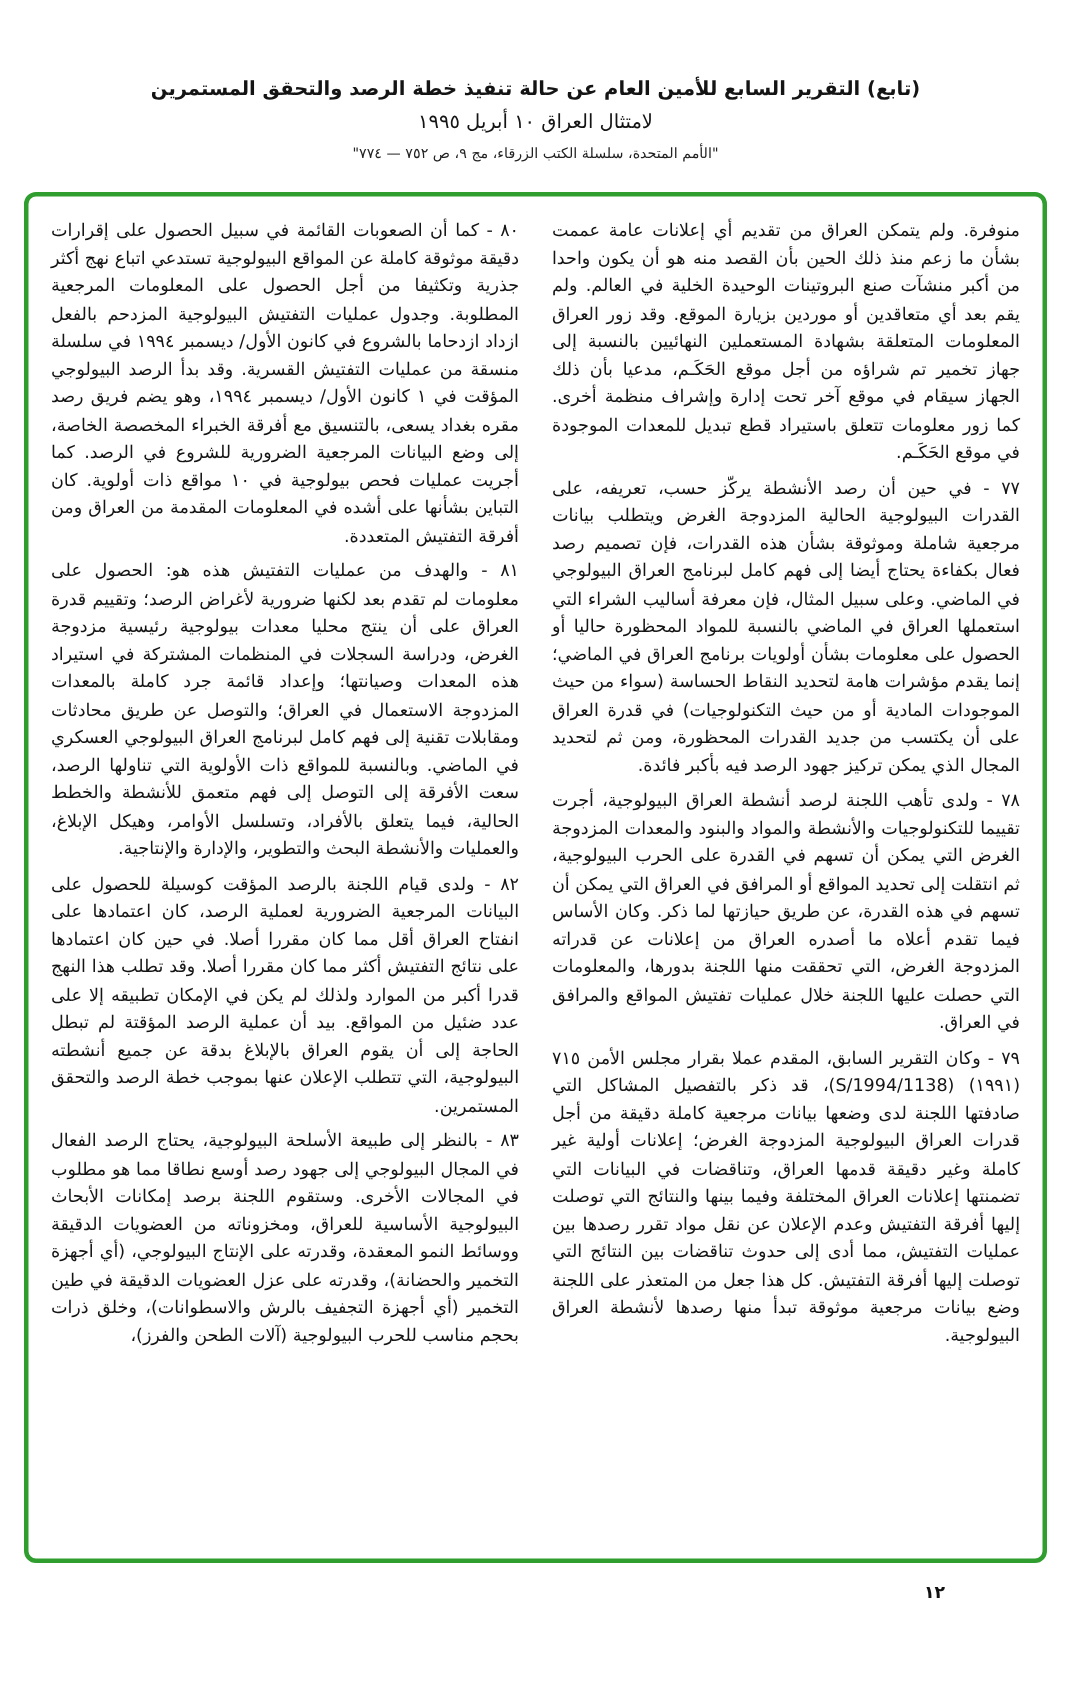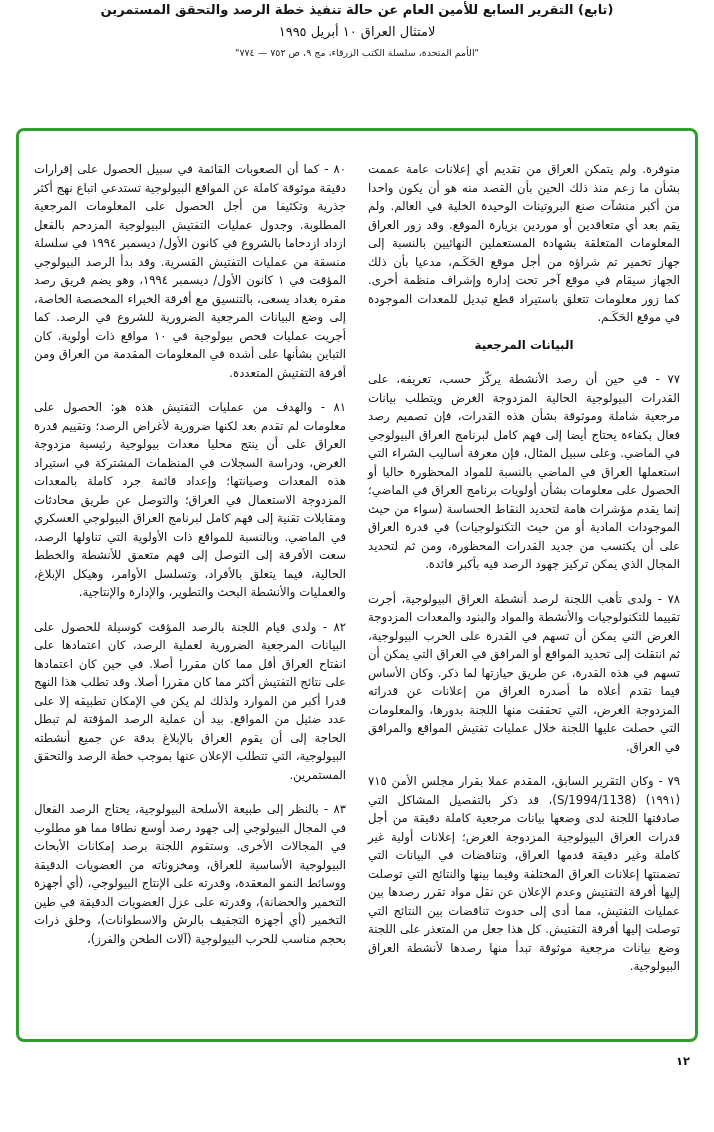--- a/index.html
+++ b/index.html
@@ -11,20 +11,21 @@
     position: relative;
     width: 714px;
     height: 1132px;
     background: #ffffff;
     font-family: "DejaVu Sans", sans-serif;
     color: #141414;
     direction: rtl;
     overflow: hidden;
   }
   .doc-header {
+    padding-top: 50px;
     text-align: center;
   }
   .title1 {
     font-size: 13px;
     font-weight: bold;
     line-height: 1.6;
   }
   .title2 {
     font-size: 13px;
     font-weight: normal;
@@ -55,32 +56,32 @@
     height: 100%;
   }
   .col {
     flex: 1 1 0;
     min-width: 0;
     font-size: 11.7px;
     line-height: 18.5px;
     text-align: justify;
   }
   .col p {
-    margin: 16px 0 5px 0;
+    margin: 0 0 5px 0;
   }
   .col h3 {
     margin: 9px 0 7px 0;
     font-size: 11.9px;
     font-weight: bold;
     text-align: center;
   }
   .page-number {
     position: absolute;
     top: 1054px;
-    left: 676px;
+    left: 616px;
     font-size: 11.5px;
     font-weight: bold;
     color: #111;
   }
 </style>
 </head>
 <body>
 
 <div class="page">
 
@@ -88,21 +89,20 @@
     <div class="title1">(تابع) التقرير السابع للأمين العام عن حالة تنفيذ خطة الرصد والتحقق المستمرين</div>
     <div class="title2">لامتثال العراق ١٠ أبريل ١٩٩٥</div>
     <div class="source">"الأمم المتحدة، سلسلة الكتب الزرقاء، مج ٩، ص ٧٥٢ — ٧٧٤"</div>
   </header>
 
   <div class="green-box">
     <div class="columns">
 
       <section class="col">
         <p>منوفرة. ولم يتمكن العراق من تقديم أي إعلانات عامة عممت بشأن ما زعم منذ ذلك الحين بأن القصد منه هو أن يكون واحدا من أكبر منشآت صنع البروتينات الوحيدة الخلية في العالم. ولم يقم بعد أي متعاقدين أو موردين بزيارة الموقع. وقد زور العراق المعلومات المتعلقة بشهادة المستعملين النهائيين بالنسبة إلى جهاز تخمير تم شراؤه من أجل موقع الحَكَـم، مدعيا بأن ذلك الجهاز سيقام في موقع آخر تحت إدارة وإشراف منظمة أخرى. كما زور معلومات تتعلق باستيراد قطع تبديل للمعدات الموجودة في موقع الحَكَـم.</p>
-        <h3>البيانات المرجعية</h3>
         <p>٧٧ - في حين أن رصد الأنشطة يركّز حسب، تعريفه، على القدرات البيولوجية الحالية المزدوجة الغرض ويتطلب بيانات مرجعية شاملة وموثوقة بشأن هذه القدرات، فإن تصميم رصد فعال بكفاءة يحتاج أيضا إلى فهم كامل لبرنامج العراق البيولوجي في الماضي. وعلى سبيل المثال، فإن معرفة أساليب الشراء التي استعملها العراق في الماضي بالنسبة للمواد المحظورة حاليا أو الحصول على معلومات بشأن أولويات برنامج العراق في الماضي؛ إنما يقدم مؤشرات هامة لتحديد النقاط الحساسة (سواء من حيث الموجودات المادية أو من حيث التكنولوجيات) في قدرة العراق على أن يكتسب من جديد القدرات المحظورة، ومن ثم لتحديد المجال الذي يمكن تركيز جهود الرصد فيه بأكبر فائدة.</p>
         <p>٧٨ - ولدى تأهب اللجنة لرصد أنشطة العراق البيولوجية، أجرت تقييما للتكنولوجيات والأنشطة والمواد والبنود والمعدات المزدوجة الغرض التي يمكن أن تسهم في القدرة على الحرب البيولوجية، ثم انتقلت إلى تحديد المواقع أو المرافق في العراق التي يمكن أن تسهم في هذه القدرة، عن طريق حيازتها لما ذكر. وكان الأساس فيما تقدم أعلاه ما أصدره العراق من إعلانات عن قدراته المزدوجة الغرض، التي تحققت منها اللجنة بدورها، والمعلومات التي حصلت عليها اللجنة خلال عمليات تفتيش المواقع والمرافق في العراق.</p>
         <p>٧٩ - وكان التقرير السابق، المقدم عملا بقرار مجلس الأمن ٧١٥ (١٩٩١) (S/1994/1138)، قد ذكر بالتفصيل المشاكل التي صادفتها اللجنة لدى وضعها بيانات مرجعية كاملة دقيقة من أجل قدرات العراق البيولوجية المزدوجة الغرض؛ إعلانات أولية غير كاملة وغير دقيقة قدمها العراق، وتناقضات في البيانات التي تضمنتها إعلانات العراق المختلفة وفيما بينها والنتائج التي توصلت إليها أفرقة التفتيش وعدم الإعلان عن نقل مواد تقرر رصدها بين عمليات التفتيش، مما أدى إلى حدوث تناقضات بين النتائج التي توصلت إليها أفرقة التفتيش. كل هذا جعل من المتعذر على اللجنة وضع بيانات مرجعية موثوقة تبدأ منها رصدها لأنشطة العراق البيولوجية.</p>
       </section>
 
       <section class="col">
         <p>٨٠ - كما أن الصعوبات القائمة في سبيل الحصول على إقرارات دقيقة موثوقة كاملة عن المواقع البيولوجية تستدعي اتباع نهج أكثر جذرية وتكثيفا من أجل الحصول على المعلومات المرجعية المطلوبة. وجدول عمليات التفتيش البيولوجية المزدحم بالفعل ازداد ازدحاما بالشروع في كانون الأول/ ديسمبر ١٩٩٤ في سلسلة منسقة من عمليات التفتيش القسرية. وقد بدأ الرصد البيولوجي المؤقت في ١ كانون الأول/ ديسمبر ١٩٩٤، وهو يضم فريق رصد مقره بغداد يسعى، بالتنسيق مع أفرقة الخبراء المخصصة الخاصة، إلى وضع البيانات المرجعية الضرورية للشروع في الرصد. كما أجريت عمليات فحص بيولوجية في ١٠ مواقع ذات أولوية. كان التباين بشأنها على أشده في المعلومات المقدمة من العراق ومن أفرقة التفتيش المتعددة.</p>
         <p>٨١ - والهدف من عمليات التفتيش هذه هو: الحصول على معلومات لم تقدم بعد لكنها ضرورية لأغراض الرصد؛ وتقييم قدرة العراق على أن ينتج محليا معدات بيولوجية رئيسية مزدوجة الغرض، ودراسة السجلات في المنظمات المشتركة في استيراد هذه المعدات وصيانتها؛ وإعداد قائمة جرد كاملة بالمعدات المزدوجة الاستعمال في العراق؛ والتوصل عن طريق محادثات ومقابلات تقنية إلى فهم كامل لبرنامج العراق البيولوجي العسكري في الماضي. وبالنسبة للمواقع ذات الأولوية التي تناولها الرصد، سعت الأفرقة إلى التوصل إلى فهم متعمق للأنشطة والخطط الحالية، فيما يتعلق بالأفراد، وتسلسل الأوامر، وهيكل الإبلاغ، والعمليات والأنشطة البحث والتطوير، والإدارة والإنتاجية.</p>
         <p>٨٢ - ولدى قيام اللجنة بالرصد المؤقت كوسيلة للحصول على البيانات المرجعية الضرورية لعملية الرصد، كان اعتمادها على انفتاح العراق أقل مما كان مقررا أصلا. في حين كان اعتمادها على نتائج التفتيش أكثر مما كان مقررا أصلا. وقد تطلب هذا النهج قدرا أكبر من الموارد ولذلك لم يكن في الإمكان تطبيقه إلا على عدد ضئيل من المواقع. بيد أن عملية الرصد المؤقتة لم تبطل الحاجة إلى أن يقوم العراق بالإبلاغ بدقة عن جميع أنشطته البيولوجية، التي تتطلب الإعلان عنها بموجب خطة الرصد والتحقق المستمرين.</p>
         <p>٨٣ - بالنظر إلى طبيعة الأسلحة البيولوجية، يحتاج الرصد الفعال في المجال البيولوجي إلى جهود رصد أوسع نطاقا مما هو مطلوب في المجالات الأخرى. وستقوم اللجنة برصد إمكانات الأبحاث البيولوجية الأساسية للعراق، ومخزوناته من العضويات الدقيقة ووسائط النمو المعقدة، وقدرته على الإنتاج البيولوجي، (أي أجهزة التخمير والحضانة)، وقدرته على عزل العضويات الدقيقة في طين التخمير (أي أجهزة التجفيف بالرش والاسطوانات)، وخلق ذرات بحجم مناسب للحرب البيولوجية (آلات الطحن والفرز)،</p>

